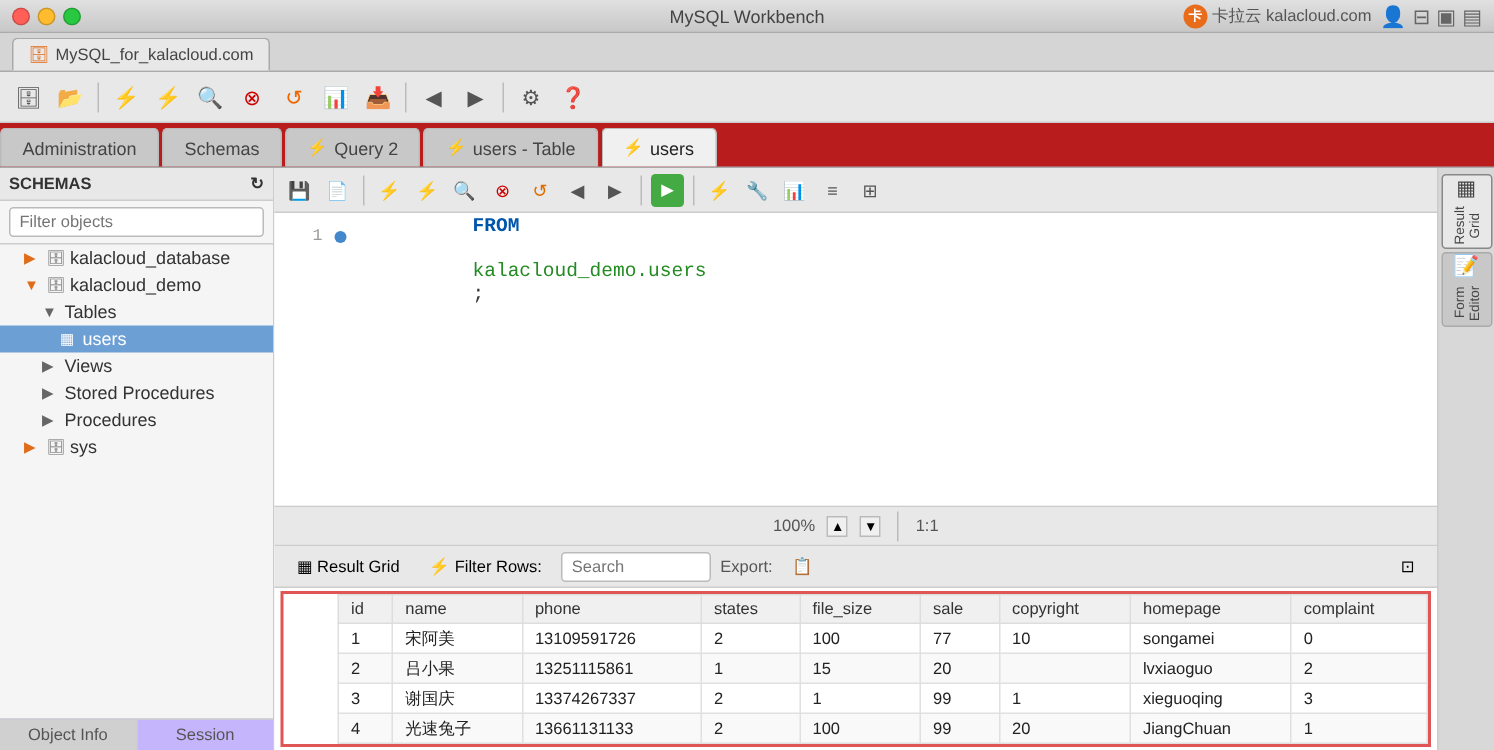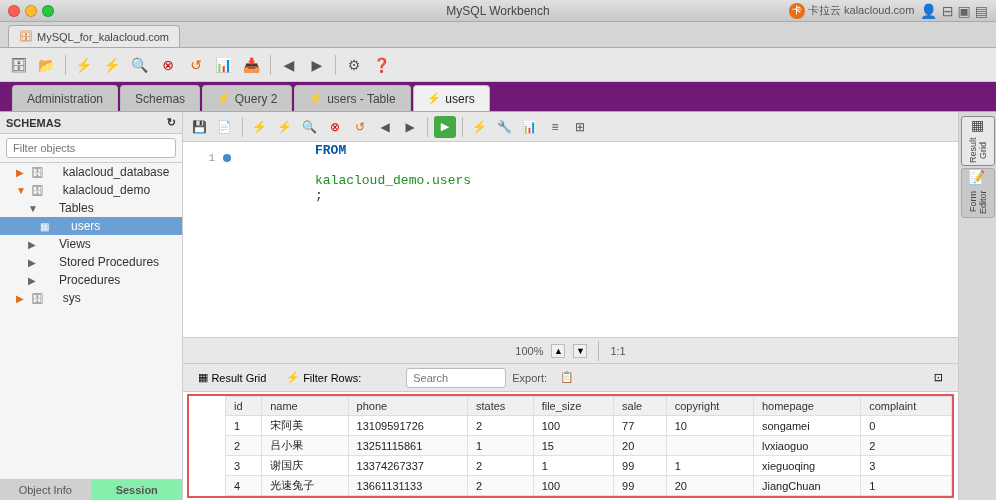--- a/index.html
+++ b/index.html
@@ -104,24 +104,24 @@
     }
     .tool-sep {
       width: 1px; height: 20px;
       background: #bbb;
       margin: 0 3px;
     }
 
     
     .nav-tabs {
       height: 30px;
-      background: #701a75;
+      background: #b91c1c;
       display: flex;
       align-items: flex-end;
-      padding-left: 12px;
+      padding-left: 0;
       border-bottom: 1px solid #aaa;
     }
     .nav-tab {
       height: 26px;
       padding: 0 14px;
       display: flex;
       align-items: center;
       font-size: 12px;
       color: #444;
       border: 1px solid #bbb;
@@ -192,38 +192,38 @@
       color: #333;
       gap: 3px;
     }
     .tree-item.selected { background: #6c9fd4; color: white; }
     .tree-item.selected .tree-icon { color: white; }
     .tree-indent-1 { padding-left: 16px; }
     .tree-indent-2 { padding-left: 28px; }
     .tree-indent-3 { padding-left: 40px; }
     .tree-icon { font-size: 10px; color: #666; min-width: 12px; }
     .tree-icon-db { color: #e06c1a; }
-    .tree-label { flex: 1; margin-left: 16px; }
+    .tree-label { flex: 1; }
 
     
     .sidebar-bottom {
       display: flex;
       border-top: 1px solid #ccc;
-      background: #86efac;
+      background: #c4b5fd;
     }
     .sidebar-bottom-tab {
       flex: 1;
       text-align: center;
       padding: 4px;
       font-size: 11px;
       cursor: pointer;
       border-right: 1px solid #ccc;
       color: #555;
     }
-    .sidebar-bottom-tab:last-child { border-right: none; font-weight: bold; }
+    .sidebar-bottom-tab:last-child { border-right: none; }
     .sidebar-bottom-tab.active { background: #d0d0d0; }
     .sidebar-bottom-info {
       padding: 4px 6px;
       font-size: 11px;
       color: #0066cc;
       background: #f5f5f5;
       border-top: 1px solid #ccc;
     }
 
     
@@ -354,21 +354,20 @@
       font-size: 11px;
       display: flex; align-items: center; gap: 3px;
     }
     .filter-input {
       height: 20px;
       border: 1px solid #bbb;
       border-radius: 3px;
       padding: 0 6px;
       font-size: 11px;
       width: 100px;
-      margin-left: 32px;
     }
     .export-label { font-size: 11px; color: #555; }
 
     
     .data-table-wrapper {
       overflow: auto;
       max-height: 120px;
       padding-left: 36px;
     }
     .data-table {

